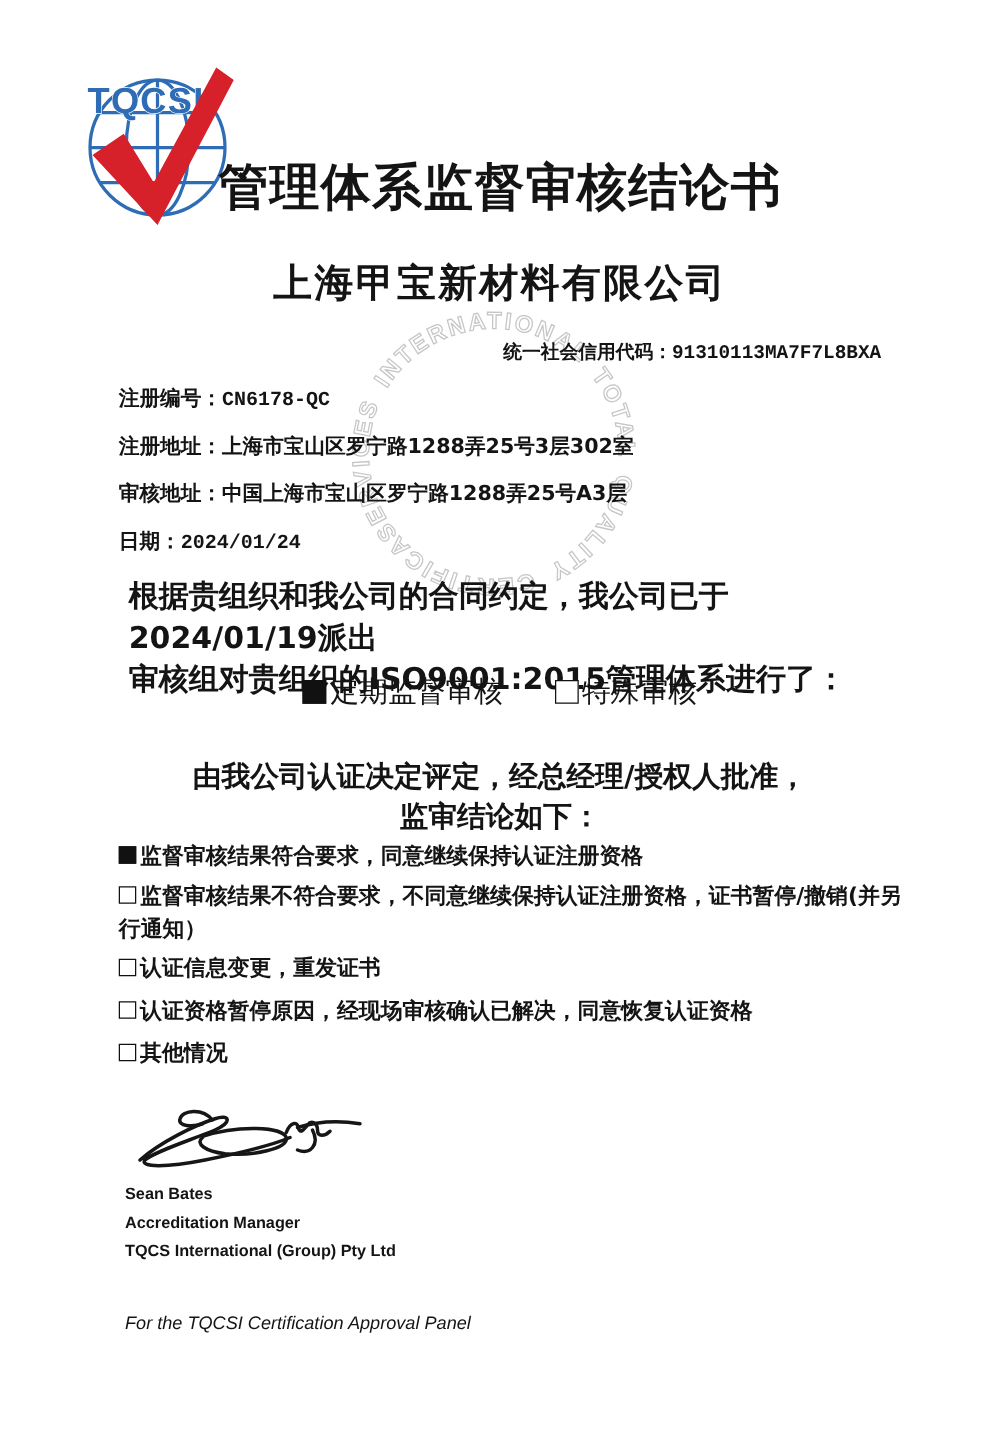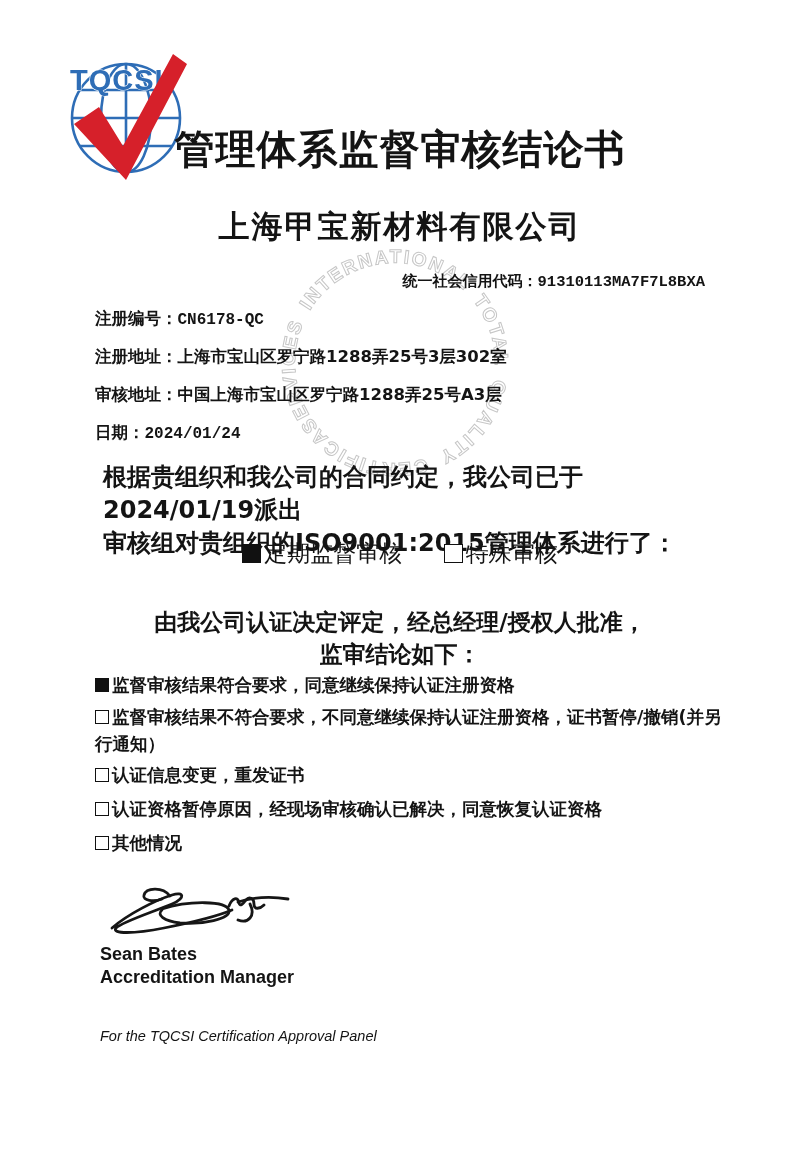--- a/index.html
+++ b/index.html
@@ -45,21 +45,21 @@
   
   .cb{display:inline-block;box-sizing:border-box;vertical-align:-2px;margin-right:3px;}
   .cb.big{width:19px;height:19px;}
   .cb.small{width:14px;height:14px;vertical-align:-1px;}
   .cb.filled{background:#111111;border:1.5px solid #111111;}
   .cb.empty{background:#ffffff;border:1.5px solid #111111;}
 
   .signature{left:98px;top:876px;width:200px;height:64px;}
 
   .footer{left:100px;top:943px;font-family:"Liberation Sans","DejaVu Sans",sans-serif;}
-  .footer .f-line{font-size:18px;font-weight:bold;line-height:23px;}
+  .footer .f-line{font-size:13px;font-weight:bold;line-height:23px;}
   .footer .f-italic{font-size:14.5px;font-weight:normal;font-style:italic;line-height:23px;margin-top:36px;}
 </style>
 </head>
 <body>
 
 <div class="page">
 
   <svg class="abs watermark" viewBox="0 0 286 286" aria-hidden="true">
     <defs>
       <path id="wm-circle" d="M 43,143 a 100,100 0 1 1 200,0 a 100,100 0 1 1 -200,0"></path>
@@ -149,17 +149,18 @@
         <path d="M72,20 C64,10 48,12 46,19 C44,25 56,26 64,23"></path>
         <path d="M131,30 C134,22 140,20 141,27 C142,31 145,28 148,24 C151,20 156,22 156,28 C156,34 162,33 166,29"></path>
         <path d="M140,26 C156,21 172,20 190,23"></path>
         <path d="M152,28 C158,40 150,48 140,44"></path>
       </g>
     </svg>
 
     <div class="abs footer">
       <div class="f-line">Sean Bates</div>
       <div class="f-line">Accreditation Manager</div>
+      <div class="f-line">TQCS International (Group) Pty Ltd</div>
       <div class="f-italic">For the TQCSI Certification Approval Panel</div>
     </div>
 
   </div>
 </div>
 
 </body></html>

